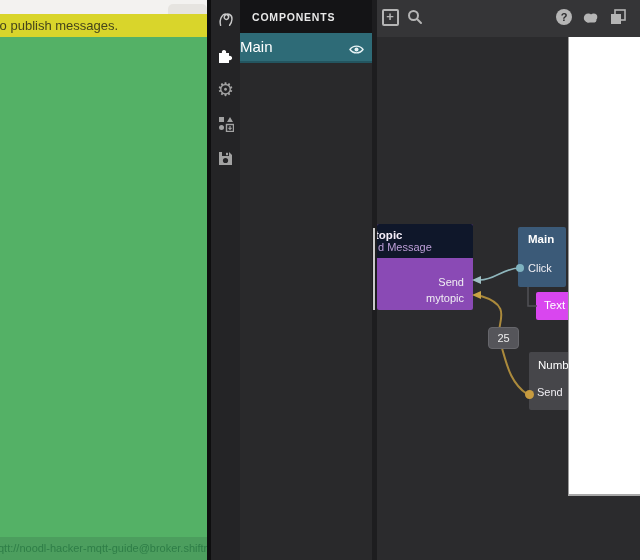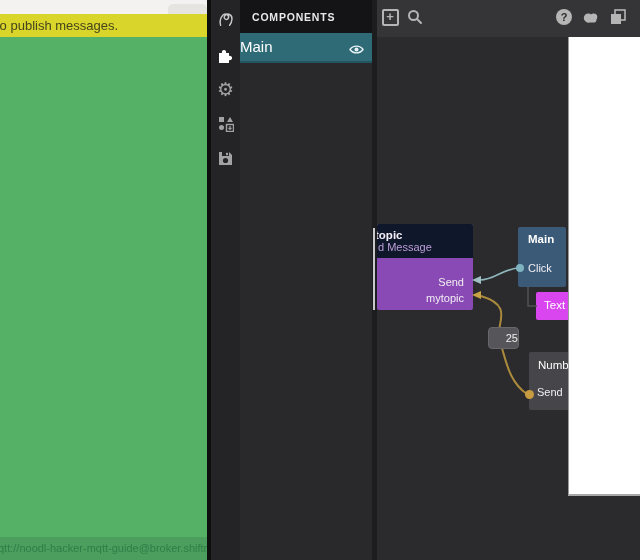--- a/index.html
+++ b/index.html
@@ -59,21 +59,21 @@
   .node-number{left:152px;top:315px;width:46px;height:58px;background:#46464a;}
   .node-number .ntitle{padding:7px 0 0 9px;display:block;font-weight:normal;}
 
   .dot{position:absolute;border-radius:50%;}
   .dot-teal{left:139px;top:227px;width:8px;height:8px;background:#7fb3c0;}
   .dot-gold{left:148px;top:353px;width:9px;height:9px;background:#c79b3f;}
   .arrow{position:absolute;width:0;height:0;border-top:4.5px solid transparent;border-bottom:4.5px solid transparent;}
   .arrow-teal{left:95px;top:239px;border-right:9px solid #9fc0c4;}
   .arrow-gold{left:95px;top:254px;border-right:9px solid #c9a344;}
   .wbadge{position:absolute;left:111px;top:290px;width:29px;height:20px;background:#55555a;border:1px solid #66666b;border-radius:4px;
-          color:#eee;font-size:11px;line-height:20px;text-align:right;}
+          color:#eee;font-size:11px;line-height:20px;text-align:center;}
 
   .whitepanel{left:568px;top:37px;width:72px;height:457px;background:#ffffff;border-left:1px solid #9b9b9b;border-bottom:2px solid #a8a8a8;}
 
   svg text{font-family:"DejaVu Sans Mono",monospace;}
 </style>
 </head>
 <body>
 
 <div class="abs browser">
   <div class="abs topbar">

